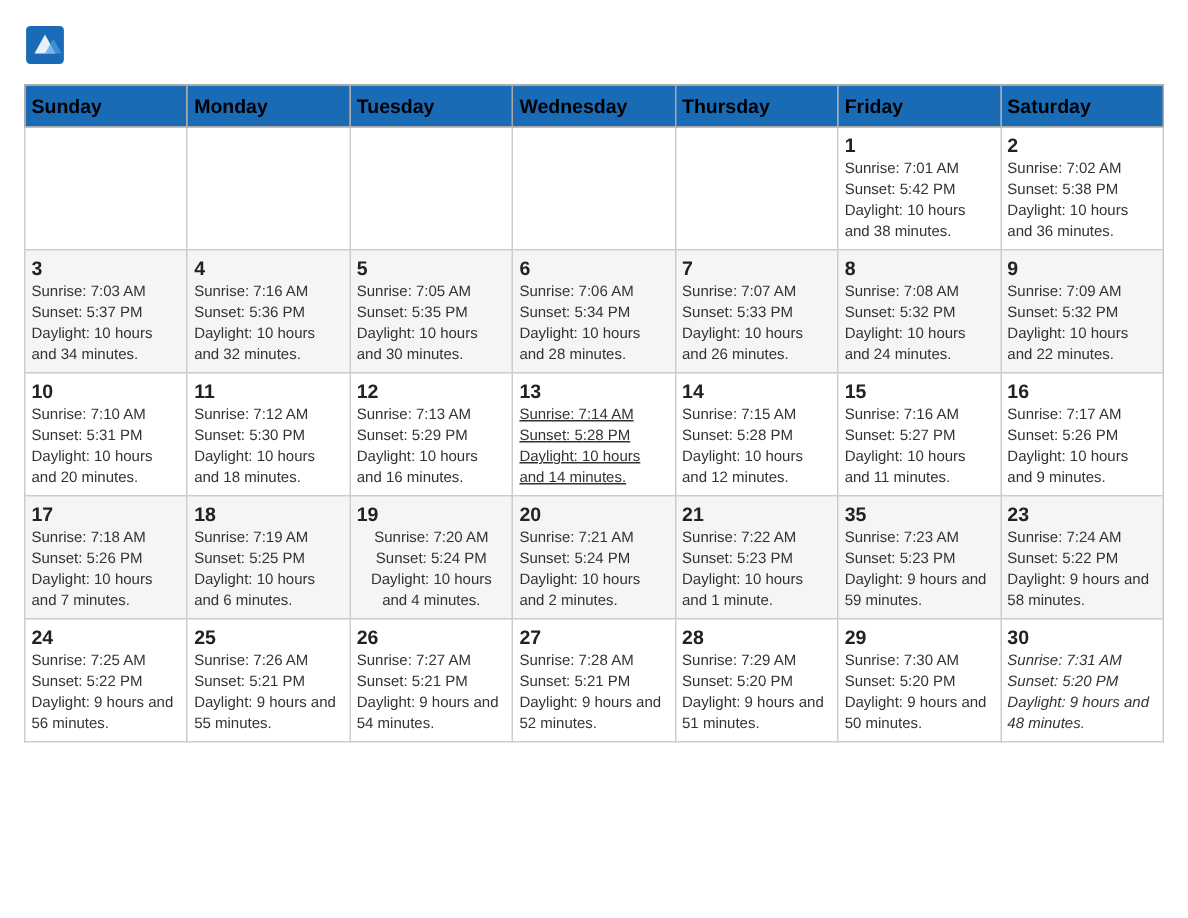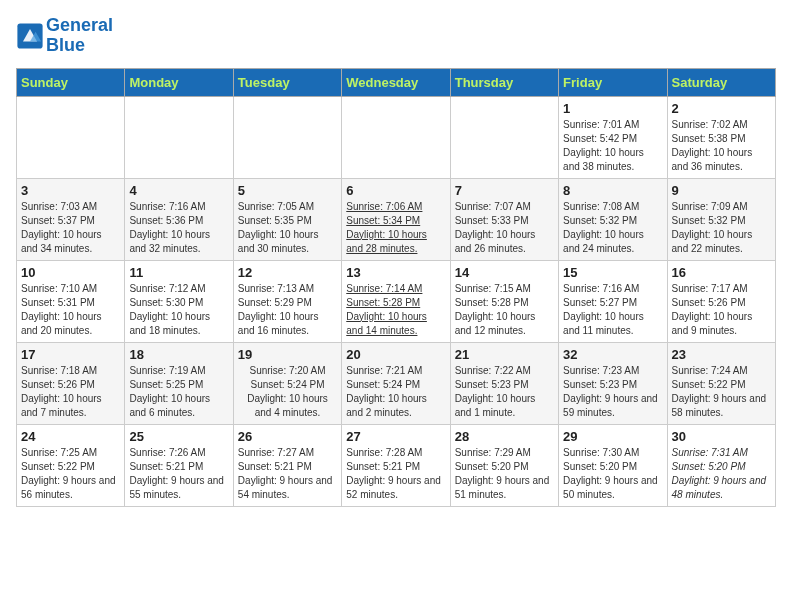--- a/index.html
+++ b/index.html
@@ -46,21 +46,21 @@
       font-size: 16px;
       color: #555;
     }
     .calendar-table {
       width: 100%;
       border-collapse: collapse;
       font-size: 11px;
     }
     .calendar-table th {
       background: #1a6bb5;
-      color: #bef264;
+      color: #000000;
       padding: 6px 4px;
       text-align: left;
       font-size: 13px;
       font-weight: bold;
       border: 1px solid #aaa;
     }
     .calendar-table td {
       border: 1px solid #ccc;
       vertical-align: top;
       padding: 4px;
@@ -90,24 +90,20 @@
 </head>
 <body>
 
 <div class="header-section">
   <div class="logo">
     <svg class="logo-icon" viewBox="0 0 40 40">
       <rect x="2" y="2" width="36" height="36" rx="4" fill="#1a6bb5"></rect>
       <polygon points="10,28 20,10 30,28" fill="white" opacity="0.9"></polygon>
       <polygon points="20,28 28,14 36,28" fill="#4a9ee0" opacity="0.7"></polygon>
     </svg>
-    <div class="logo-text">
-      <div><span>General</span></div>
-      <div><span>Blue</span></div>
-    </div>
   </div>
   <div class="title-block">
     <div class="month-title"></div>
     <div class="location-title"></div>
   </div>
 </div>
 
 <table class="calendar-table">
   <thead>
     <tr id="header-row">
@@ -154,21 +150,21 @@
 Daylight: 10 hours and 32 minutes.</div>
         </td>
         <td>
           <span class="day-number">5</span>
           <div class="day-info" style="white-space: pre-line;">Sunrise: 7:05 AM
 Sunset: 5:35 PM
 Daylight: 10 hours and 30 minutes.</div>
         </td>
         <td>
           <span class="day-number">6</span>
-          <div class="day-info" style="white-space: pre-line; text-decoration: underline;">Sunrise: 7:06 AM
+          <div class="day-info" style="white-space: pre-line;">Sunrise: 7:06 AM
 Sunset: 5:34 PM
 Daylight: 10 hours and 28 minutes.</div>
         </td>
         <td>
           <span class="day-number">7</span>
           <div class="day-info" style="white-space: pre-line;">Sunrise: 7:07 AM
 Sunset: 5:33 PM
 Daylight: 10 hours and 26 minutes.</div>
         </td>
         <td>
@@ -253,21 +249,21 @@
 Sunset: 5:24 PM
 Daylight: 10 hours and 2 minutes.</div>
         </td>
         <td>
           <span class="day-number">21</span>
           <div class="day-info" style="white-space: pre-line;">Sunrise: 7:22 AM
 Sunset: 5:23 PM
 Daylight: 10 hours and 1 minute.</div>
         </td>
         <td>
-          <span class="day-number">32</span>
+          <span class="day-number">35</span>
           <div class="day-info" style="white-space: pre-line;">Sunrise: 7:23 AM
 Sunset: 5:23 PM
 Daylight: 9 hours and 59 minutes.</div>
         </td>
         <td>
           <span class="day-number">23</span>
           <div class="day-info" style="white-space: pre-line;">Sunrise: 7:24 AM
 Sunset: 5:22 PM
 Daylight: 9 hours and 58 minutes.</div>
         </td>

